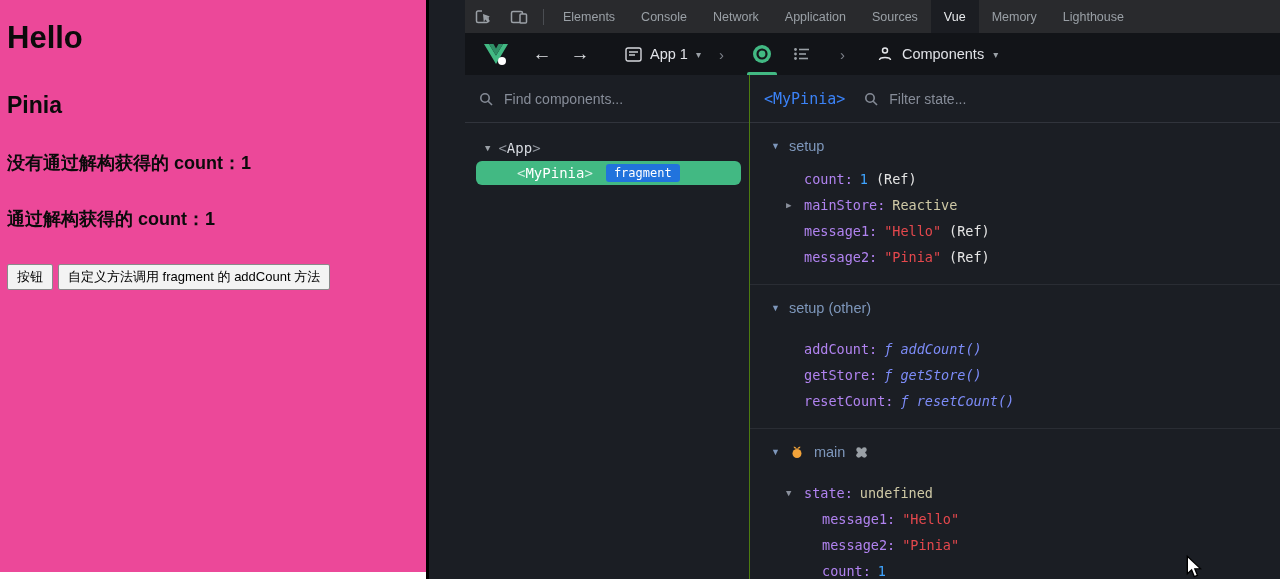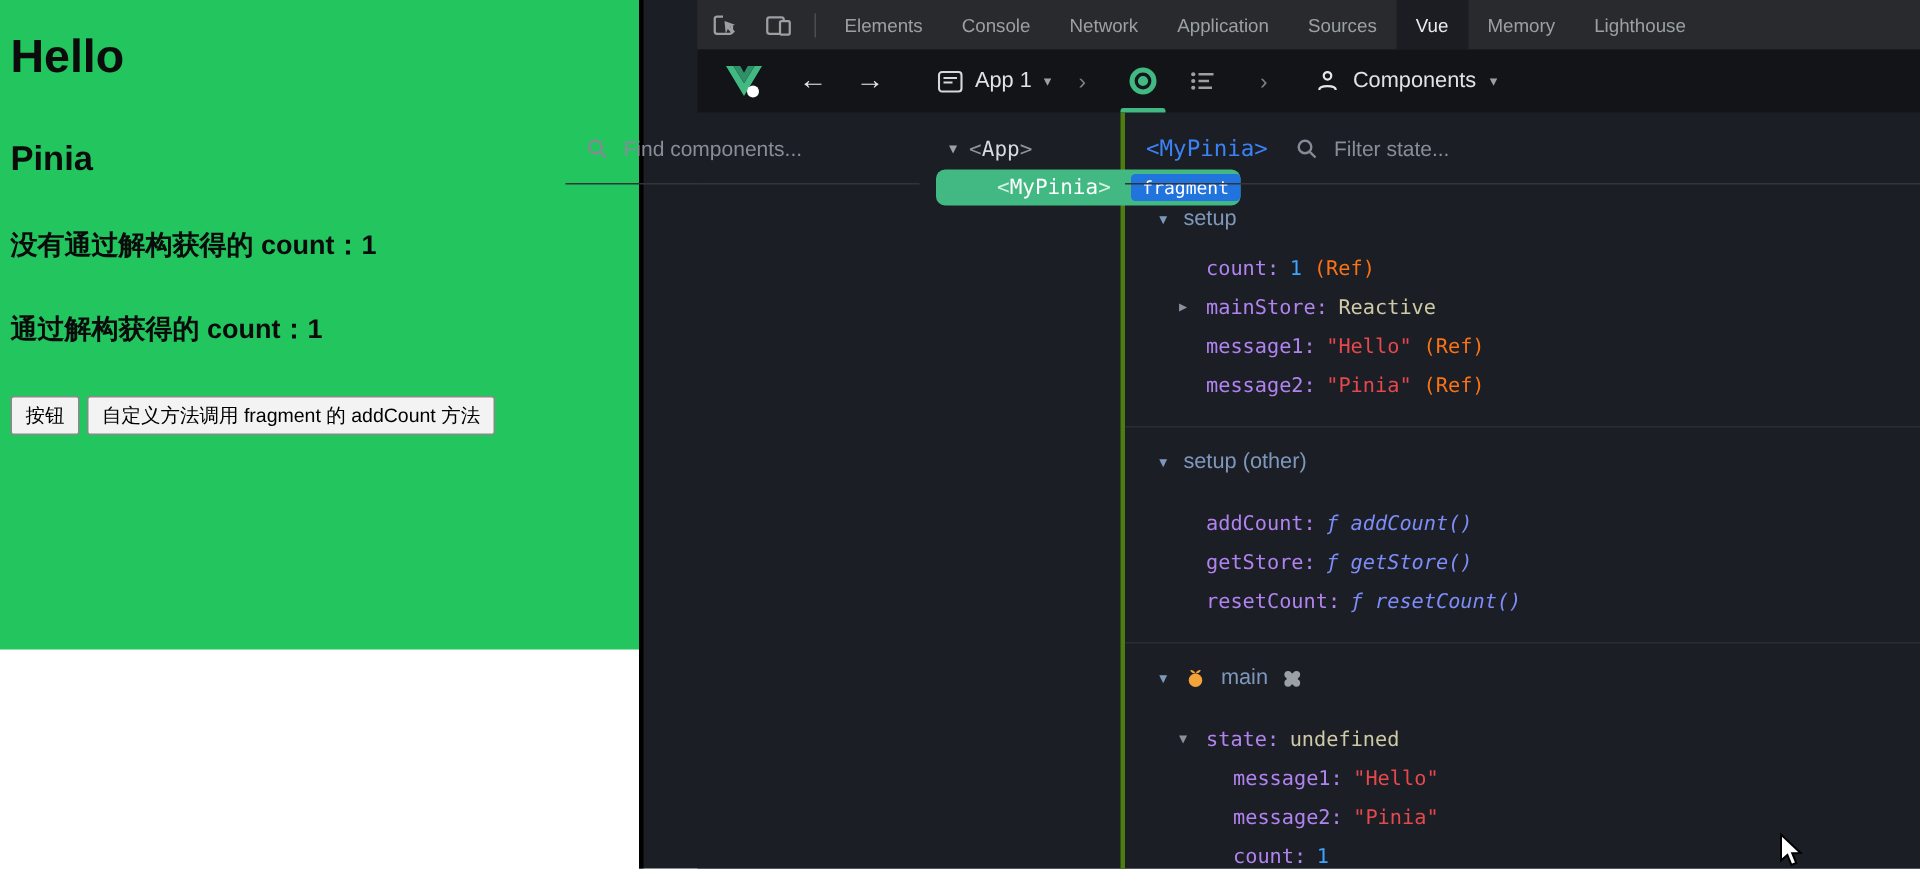--- a/index.html
+++ b/index.html
@@ -1,20 +1,20 @@
 <!DOCTYPE html>
 <html><head>
 <meta charset="utf-8">
 <style>
   html,body{margin:0;padding:0;width:1280px;height:579px;overflow:hidden;background:#fff;
     font-family:"Liberation Sans",sans-serif;}
   *{box-sizing:border-box;}
 
   
-  .page{position:absolute;left:0;top:0;width:426px;height:433px;background:#22c55e;color:#0b0b0b;}
+  .page{position:absolute;left:0;top:0;width:426px;height:572px;background:#ec4899;color:#0b0b0b;}
   .page h1{font-size:31px;font-weight:700;margin:20px 0 0 7px;}
   .page h2{font-size:23px;font-weight:700;margin:36px 0 0 7px;}
   .page h3{font-size:18px;font-weight:700;margin:32px 0 0 7px;}
   .btn-row{margin:33px 0 0 7px;display:flex;gap:5px;}
   .btn-row button{font-family:"Liberation Sans",sans-serif;font-size:13px;color:#000;
     background:#f3f3f3;border:1px solid #8a8a8a;border-radius:2px;padding:3px 9px;height:26px;cursor:pointer;}
 
   
   .devtools{position:absolute;left:426px;top:0;width:854px;height:579px;background:#1b1e24;
     border-left:3px solid #000;padding-left:36px;}
@@ -37,21 +37,21 @@
   .crumb{color:#7d828a;font-size:15px;margin:0 18px;}
   .tool-slot{width:40px;height:42px;display:flex;align-items:center;justify-content:center;
     position:relative;cursor:pointer;}
   .tool-slot.active::after{content:"";position:absolute;left:5px;right:5px;bottom:0;height:3px;
     background:#42b983;border-radius:2px 2px 0 0;}
   .components-select{display:flex;align-items:center;gap:9px;margin-left:14px;cursor:pointer;}
 
   
   .vue-body{display:flex;height:504px;background:#1b1e24;
     font-family:"DejaVu Sans Mono",monospace;}
-  .left-panel{width:285px;flex:0 0 auto;border-right:3px solid #4d7c0f;display:flex;flex-direction:row;justify-content:center;}
+  .left-panel{width:285px;flex:0 0 auto;border-right:1px solid #4d7c0f;display:flex;flex-direction:column;}
   .right-panel{flex:1;overflow:hidden;}
   .panel-header{height:48px;border-bottom:1px solid #31343c;display:flex;align-items:center;
     padding:0 14px;gap:9px;flex:0 0 auto;}
   .search-input{flex:1;background:transparent;border:none;outline:none;color:#e8eaed;
     font-family:"Liberation Sans",sans-serif;font-size:14px;}
   .search-input::placeholder{color:#878d99;}
   .mypinia-tag{color:#3b82f6;font-size:15px;margin-right:10px;}
 
   
   .tree{padding-top:12px;font-size:14px;color:#d7dae0;}
@@ -73,21 +73,21 @@
   .rows{margin-top:5px;}
   .rows.gap{margin-top:13px;}
   .srow{position:relative;padding-left:54px;line-height:26px;font-size:13.5px;color:#d4d7dd;cursor:default;}
   .srow.lvl2{padding-left:72px;}
   .rcaret{position:absolute;left:36px;top:0;font-size:9px;color:#8a909c;cursor:pointer;}
   .rkey{color:#b183f0;margin-right:7px;}
   .v-num{color:#3fa4ff;}
   .v-str{color:#e5484d;}
   .v-fn{color:#7d8cf8;font-style:italic;}
   .v-soft{color:#cfc9a6;}
-  .rsuffix{color:#f97316;margin-left:8px;}
+  .rsuffix{color:#e5e5e5;margin-left:8px;}
 
   .cursor{position:absolute;left:1185px;top:555px;pointer-events:none;}
 </style>
 </head>
 <body>
 
 <div class="page">
   <h1>Hello</h1>
   <h2>Pinia</h2>
   <h3>没有通过解构获得的 count：1</h3>

